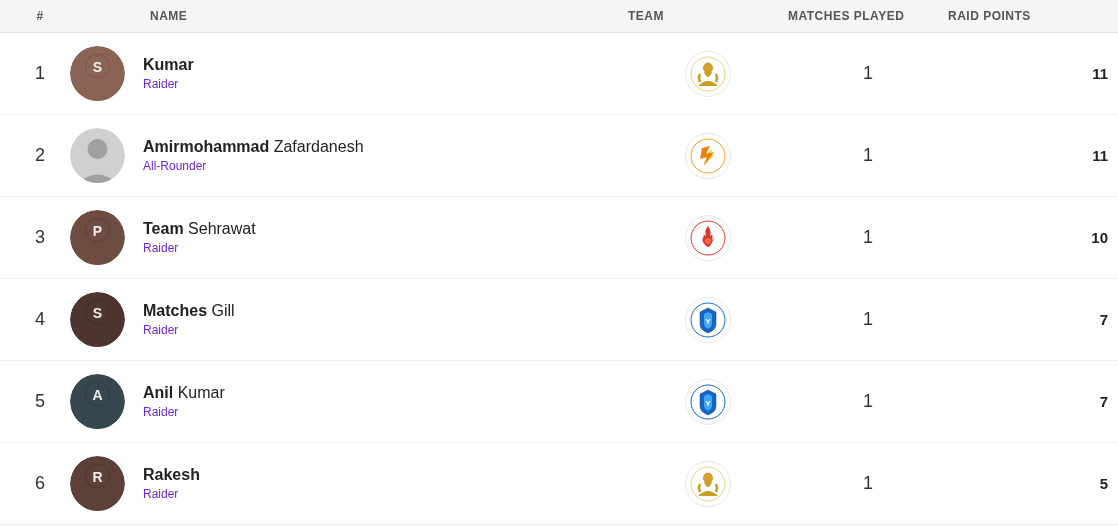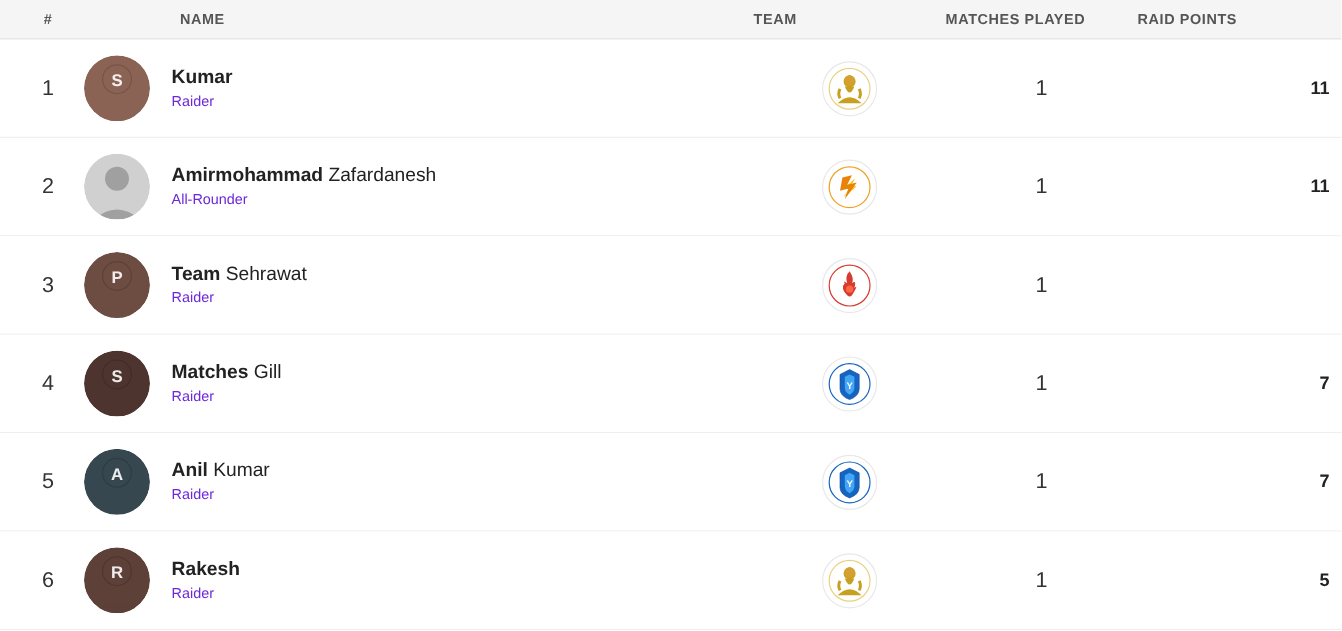--- a/index.html
+++ b/index.html
@@ -225,20 +225,21 @@
     <div class="team-cell">
       <div class="team-logo">
         <svg viewBox="0 0 36 36" xmlns="http://www.w3.org/2000/svg">
       <circle cx="18" cy="18" r="17" fill="#fff" stroke="#d63b2f" stroke-width="1"></circle>
       <path d="M18 6 Q22 12 20 16 Q24 13 22 20 Q26 16 20 26 Q18 28 16 26 Q10 20 14 16 Q12 13 16 16 Q14 10 18 6Z" fill="#d63b2f"></path>
       <circle cx="18" cy="21" r="3" fill="#ff6644"></circle>
     </svg>
       </div>
     </div>
     <div class="matches-cell">1</div>
+    <div class="points-cell">10</div>
   </div>
       <div class="table-row">
     <div class="rank-cell">4</div>
     <div class="player-cell">
       <div class="avatar-box">
         <svg viewBox="0 0 55 55" xmlns="http://www.w3.org/2000/svg" width="55" height="55">
     <circle cx="27.5" cy="27.5" r="27.5" fill="#4E342E"></circle>
     <circle cx="27.5" cy="20" r="12" fill="#4E342E" stroke="rgba(0,0,0,0.15)" stroke-width="1"></circle>
     <path d="M8 55 Q27.5 36 47 55" fill="#4E342E" opacity="0.8"></path>
     <text x="27.5" y="26" text-anchor="middle" font-size="14" font-weight="bold" fill="rgba(255,255,255,0.9)">S</text>

